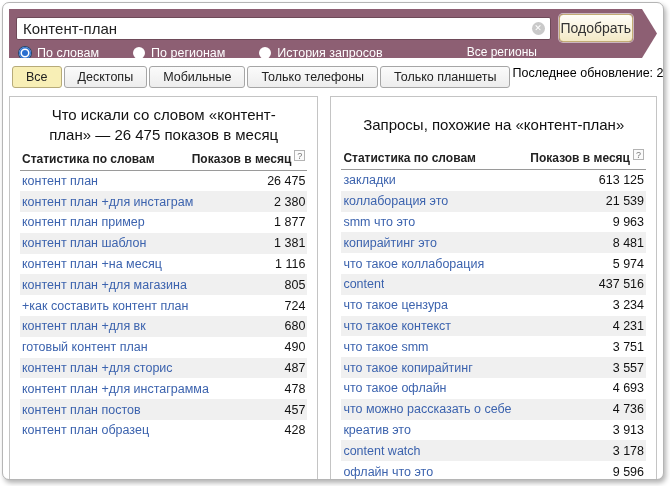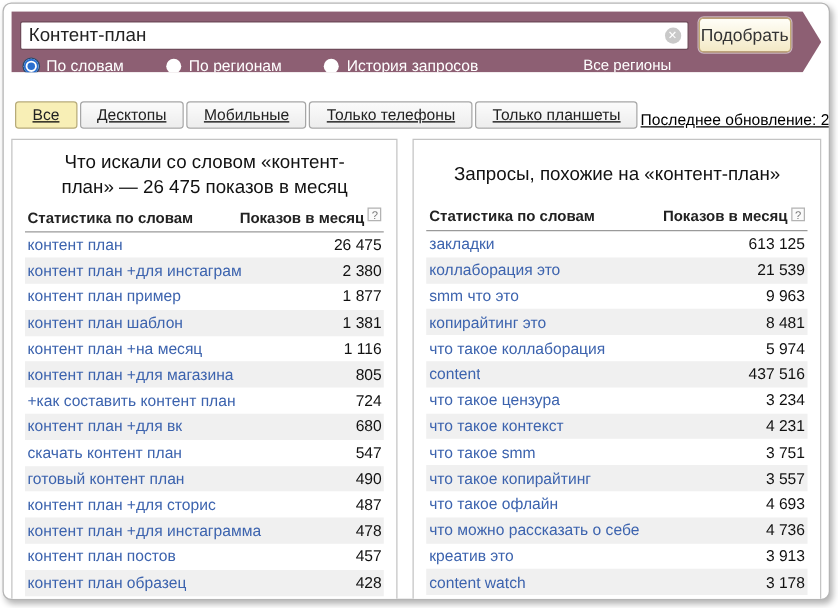--- a/index.html
+++ b/index.html
@@ -37,40 +37,40 @@
   .mode-item { display:flex; align-items:center; gap:6px; color:#fff; font-size:12.5px; cursor:pointer; margin-right:34px; }
   .radio { width:12px; height:12px; border-radius:50%; background:#fff; position:relative; flex:0 0 auto; }
   .radio.sel { box-shadow:0 0 0 1.5px #2a6fd0 inset, 0 0 0 1px #25486e; }
   .radio.sel::after {
     content:""; position:absolute; left:3px; top:3px; width:6px; height:6px;
     border-radius:50%; background:#2a6fd0;
   }
   .regions-link { margin-left:auto; margin-right:96px; color:#fff; font-size:12px;
     border-bottom:1px dotted #e9dde2; cursor:pointer; padding-bottom:1px; white-space:nowrap; }
   
-  .tabs-row { display:flex; align-items:flex-end; margin-top:23px; padding-left:3px;text-decoration:underline; }
+  .tabs-row { display:flex; align-items:flex-start; margin-top:8px; padding-left:3px; }
   .tab {
     height:22px; line-height:20px; padding:0 13px; font-size:12.5px; color:#222;
     background:linear-gradient(#fbfbfb,#ededed); border:1px solid #a6a6a6; border-radius:3px;
     margin-right:2px; cursor:pointer; white-space:nowrap;
   }
   .tab.active { background:var(--tab-active,#f8efb6); border-color:#b7ab79; }
   .last-update { margin-left:auto; font-size:12.5px; color:#000; white-space:nowrap; padding-right:2px; }
   
   .panels { display:flex; gap:12px; margin-top:8px; align-items:stretch; }
   .panel { border:1px solid #c4c4c4; background:#fff; padding:6px 10px 0; min-height:380px; }
   .panel.left { flex:1; }
   .panel.right { flex:1.06; }
   .panel-title {
     min-height:46px; display:flex; align-items:center; justify-content:center;
     text-align:center; font-size:15px; color:#111; line-height:1.35; padding:2px 14px 4px;
   }
   .thead { display:flex; justify-content:space-between; align-items:center;
     font-size:12px; font-weight:bold; color:#222; padding:2px 2px 4px; border-bottom:1px solid #9a9a9a; }
-  .th-imp { display:flex; align-items:center; gap:3px; }
+  .th-imp { display:flex; gap:3px; }
   .help-icon {
     display:inline-block; width:11px; height:11px; line-height:10px; text-align:center;
     font-size:9px; font-weight:normal; color:#777; border:1px solid #b3b3b3; background:#fbfbfb;
     position:relative; top:-2px; cursor:pointer;
   }
   .trow { display:flex; justify-content:space-between; align-items:center;
     height:20.8px; font-size:12.5px; padding:0 2px; }
   .trow:nth-child(even) { background:var(--stripe,#f0f0f0); }
   .kw-link { color:var(--link,#3c63ae); cursor:pointer;
     white-space:nowrap; overflow:hidden; text-overflow:ellipsis; }
@@ -153,24 +153,20 @@
           </div>
           <div class="trow">
             <span class="kw-link">+как составить контент план</span>
             <span class="imp-val">724</span>
           </div>
           <div class="trow">
             <span class="kw-link">контент план +для вк</span>
             <span class="imp-val">680</span>
           </div>
           <div class="trow">
-            <span class="kw-link">скачать контент план</span>
-            <span class="imp-val">547</span>
-          </div>
-          <div class="trow">
             <span class="kw-link">готовый контент план</span>
             <span class="imp-val">490</span>
           </div>
           <div class="trow">
             <span class="kw-link">контент план +для сторис</span>
             <span class="imp-val">487</span>
           </div>
           <div class="trow">
             <span class="kw-link">контент план +для инстаграмма</span>
             <span class="imp-val">478</span>

